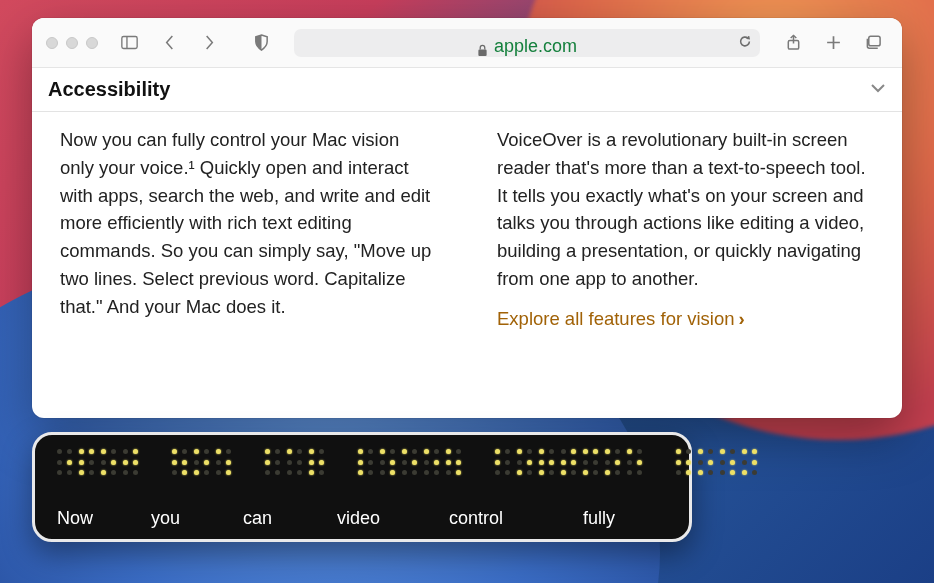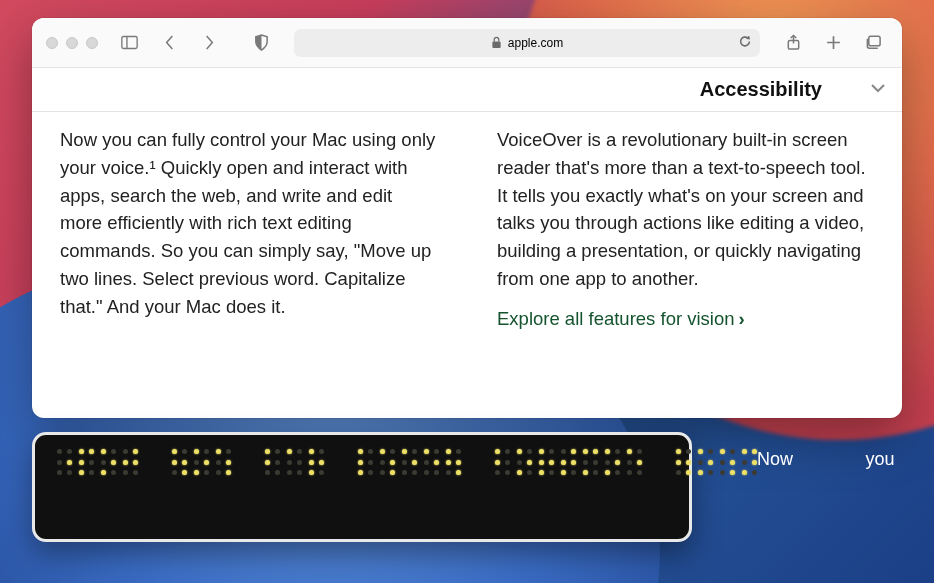--- a/index.html
+++ b/index.html
@@ -73,81 +73,80 @@
   .tb-btn svg { width: 17px; height: 17px; stroke: currentColor; fill: none; stroke-width: 1.6; }
   .tb-btn.fill svg { fill: currentColor; stroke: none; }
   .spacer-sm { width: 2px; }
 
   .addressbar {
     flex: 1;
     height: 28px;
     background: #ededee;
     border-radius: 7px;
     display: flex;
-    align-items: center;
+    align-items: flex-end;
     justify-content: center;
     position: relative;
-    color: #000000;
-    font-size: 12px;
+    color: #15803d;
+    font-size: 18px;
     margin: 0 8px;
   }
   .addressbar .lock { margin-right: 6px; display:flex; color:#6a6a6a; }
   .addressbar .lock svg { width: 11px; height: 13px; fill: currentColor; }
   .addressbar .reload {
     position: absolute; right: 8px; top: 50%; transform: translateY(-50%);
     color: #6d6d6d;
   }
   .addressbar .reload svg { width: 14px; height: 14px; fill: none; stroke: currentColor; stroke-width:1.8; }
 
   .page-bar {
     height: 44px;
-    display: flex; align-items: center; justify-content: flex-end;
+    display: flex; align-items: center; justify-content: space-between;
     padding: 0 16px;
     border-bottom: 1px solid #e3e3e3;
-    gap: 48px;
   }
   .page-bar h1 { font-size: 20px; font-weight: 700; color: #111; }
   .page-bar .chev { color: #888; }
   .page-bar .chev svg { width:16px; height:16px; stroke:currentColor; fill:none; stroke-width:2; }
 
   .content {
     flex: 1;
     display: flex;
     gap: 60px;
     padding: 14px 28px 18px 28px;
     font-size: 18.5px;
     line-height: 1.5;
     color: #222;
   }
   .col { flex: 1; }
   .link {
-    color: #14532d;
+    color: #a16207;
     font-size: 18.5px;
     margin-top: 12px;
     display: inline-flex;
     align-items: flex-start;
     gap: 4px;
   }
   .link .arrow { font-weight: 600; }
 
   
   .braille-panel {
     position: absolute;
     left: 32px;
     top: 432px;
     width: 660px;
     height: 110px;
     background: #101010;
-    border-radius: 14px;
+    border-radius: 20px;
     border: 3px solid #e9e9ea;
     box-shadow: 0 12px 30px rgba(0,0,0,0.4);
     z-index: 3;
     padding: 14px 22px 10px 22px;
     display: flex;
-    flex-direction: row;
+    flex-direction: column;
     justify-content: space-between;
   }
   .braille-row { display: flex; gap: 34px; }
   .braille-word { display: flex; gap: 7px; }
   .braille-cell {
     display: grid;
     grid-template-columns: 5px 5px;
     grid-template-rows: 5px 5px 5px;
     gap: 5.5px 5px;
   }
@@ -158,21 +157,21 @@
   .braille-cell span.on { background: #ede067; box-shadow: 0 0 2px #ede067; }
 
   .braille-labels {
     display: flex;
     gap: 34px;
     color: #fff;
     font-size: 18px;
   }
   .braille-labels span { display:inline-block; }
   .braille-labels span:nth-child(1){ min-width:60px; }
-  .braille-labels span:nth-child(2){ min-width:58px;text-align:center; }
+  .braille-labels span:nth-child(2){ min-width:58px; }
   .braille-labels span:nth-child(3){ min-width:60px; }
   .braille-labels span:nth-child(4){ min-width:78px; }
   .braille-labels span:nth-child(5){ min-width:100px; }
 </style>
 </head>
 <body>
 
 <div class="window">
   <div class="toolbar">
     <div class="traffic-lights">
@@ -245,21 +244,21 @@
     <h1>Accessibility</h1>
     <span class="chev">
       <svg viewBox="0 0 16 10">
           <polyline points="2,2 8,8 14,2"></polyline>
         </svg>
     </span>
   </div>
 
   <div class="content">
     <div class="col">
-      <p>Now you can fully control your Mac using only your voice.¹ Quickly open and interact with apps, search the web, and write and edit more efficiently with rich text editing commands. So you can simply say, "Move up two lines. Select previous word. Capitalize that." And your Mac does it.</p>
+      <p>Now you can fully control your Mac vision only your voice.¹ Quickly open and interact with apps, search the web, and write and edit more efficiently with rich text editing commands. So you can simply say, "Move up two lines. Select previous word. Capitalize that." And your Mac does it.</p>
     </div>
     <div class="col">
       <p>VoiceOver is a revolutionary built-in screen reader that's more than a text-to-speech tool. It tells you exactly what's on your screen and talks you through actions like editing a video, building a presentation, or quickly navigating from one app to another.</p>
       <a class="link">
         <span>Explore all features for vision</span>
         <span class="arrow">›</span>
       </a>
     </div>
   </div>
 </div>

